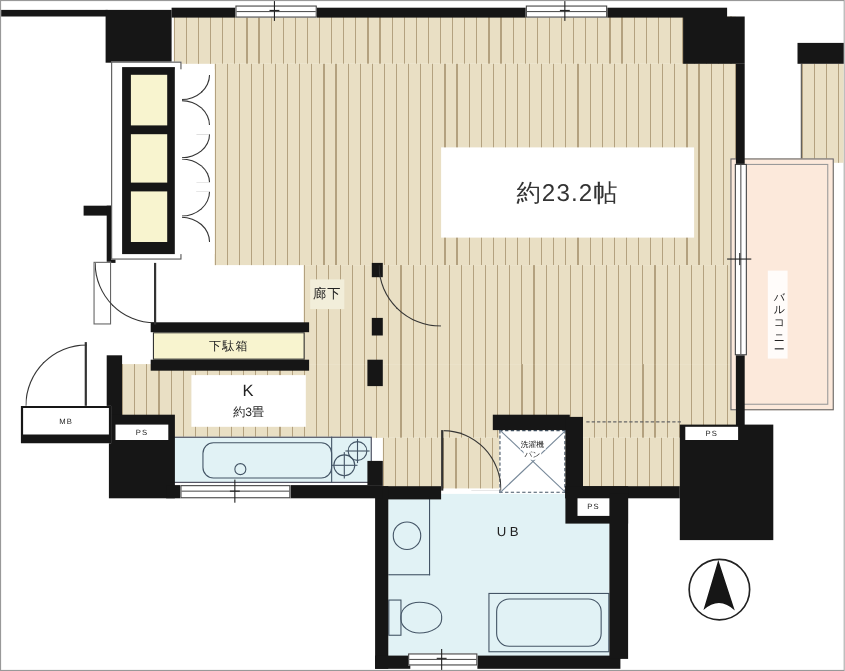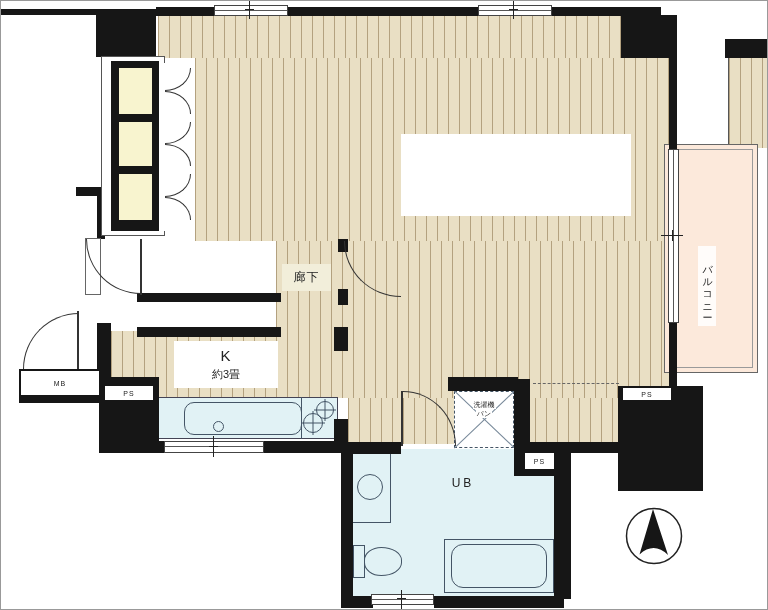--- a/index.html
+++ b/index.html
@@ -42,33 +42,37 @@
   <div class="abs floor" style="left:157px;top:14px;width:511px;height:43px"></div>
   <div class="abs floor" style="left:194px;top:57px;width:474px;height:183px"></div>
   <div class="abs floor" style="left:275px;top:240px;width:393px;height:90px"></div>
   <div class="abs floor" style="left:110px;top:330px;width:558px;height:67px"></div>
   <div class="abs floor" style="left:347px;top:397px;width:321px;height:46px"></div>
   <div class="abs floor" style="left:727px;top:57px;width:41px;height:90px;border-left:1px solid #555"></div>
 
   <div class="abs" style="left:663px;top:143px;width:94px;height:229px;background:var(--balcony-peach,#fce9db);border:1px solid #666"></div>
   <div class="abs" style="left:668px;top:148px;width:84px;height:219px;border:1px solid #9a9a9a"></div>
 
-  <div class="abs lbl jp" style="left:281px;top:263px;width:49px;height:27px;background:var(--cream,#f2eeda)">
+  <div class="abs lbl jp" style="left:281px;top:253px;width:31px;height:27px;background:var(--cream,#f2eeda)">
       <span lang="ja">廊下</span>
     </div>
 
   <div class="abs wall" style="left:136px;top:292px;width:144px;height:9px"></div>
+  <div class="abs lbl" style="left:138px;top:301px;width:138px;height:25px;background:var(--cabinet-yellow,#f8f4cf);border:1px solid #333;font-size:11px;letter-spacing:1px">
+      <span lang="ja">下駄箱</span>
+    </div>
   <div class="abs wall" style="left:136px;top:326px;width:144px;height:10px"></div>
 
   <div class="abs whitebox" style="left:173px;top:340px;width:104px;height:47px;display:flex;flex-direction:column;align-items:center;justify-content:center">
     <span style="font-size:15px;letter-spacing:1px">K</span>
     <span lang="ja" style="font-size:11px;margin-top:3px">約3畳</span>
   </div>
 
   <div class="abs whitebox" style="left:400px;top:133px;width:230px;height:82px;display:flex;flex-direction:column;align-items:center;justify-content:center">
+    <span lang="ja" style="font-size:22px;letter-spacing:1px;color:#333;margin-top:2px">約23.2帖</span>
   </div>
 
   <div class="abs dash" style="left:532px;top:382px;width:86px;height:0"></div>
 
   <div class="abs water" style="left:156px;top:396px;width:181px;height:42px;border:1px solid #445"></div>
   <div class="abs fixture" style="left:183px;top:401px;width:118px;height:33px;border-radius:10px"></div>
   <div class="abs fixture" style="left:212px;top:420px;width:11px;height:11px;border-radius:50%"></div>
   <div class="abs fixline" style="left:300px;top:396px;width:1px;height:42px"></div>
   <div class="abs burner" style="left:302px;top:412px;width:20px;height:20px"></div>
   <div class="abs burner" style="left:315px;top:400px;width:18px;height:18px"></div>

